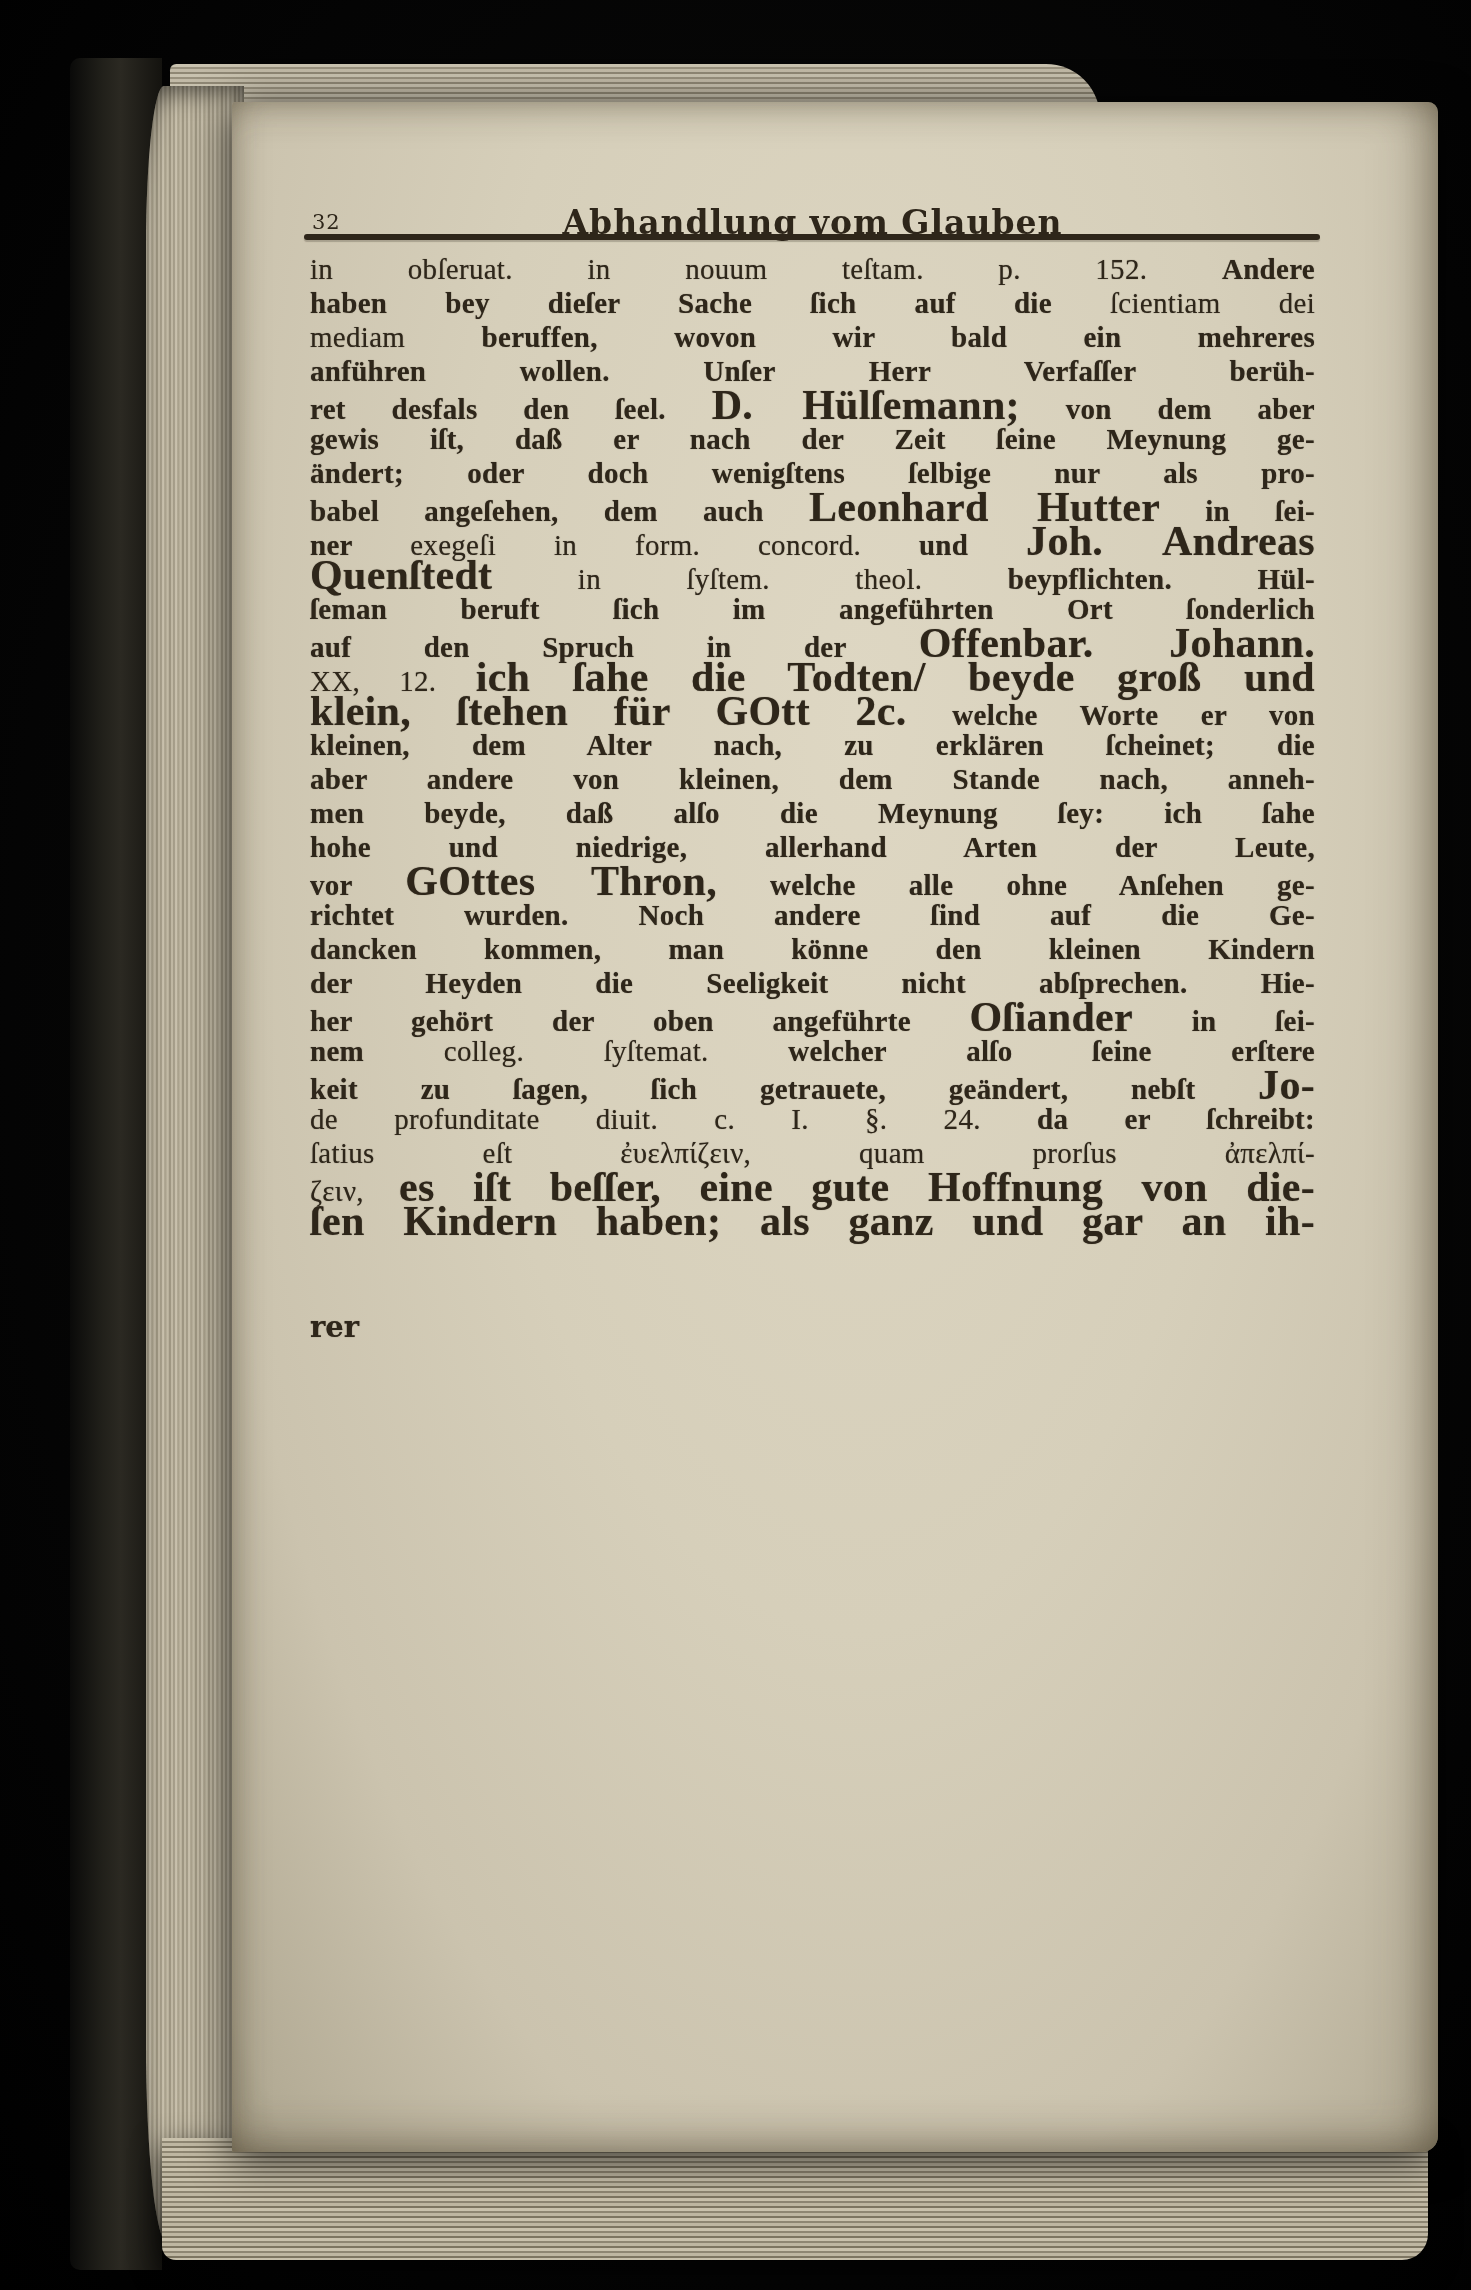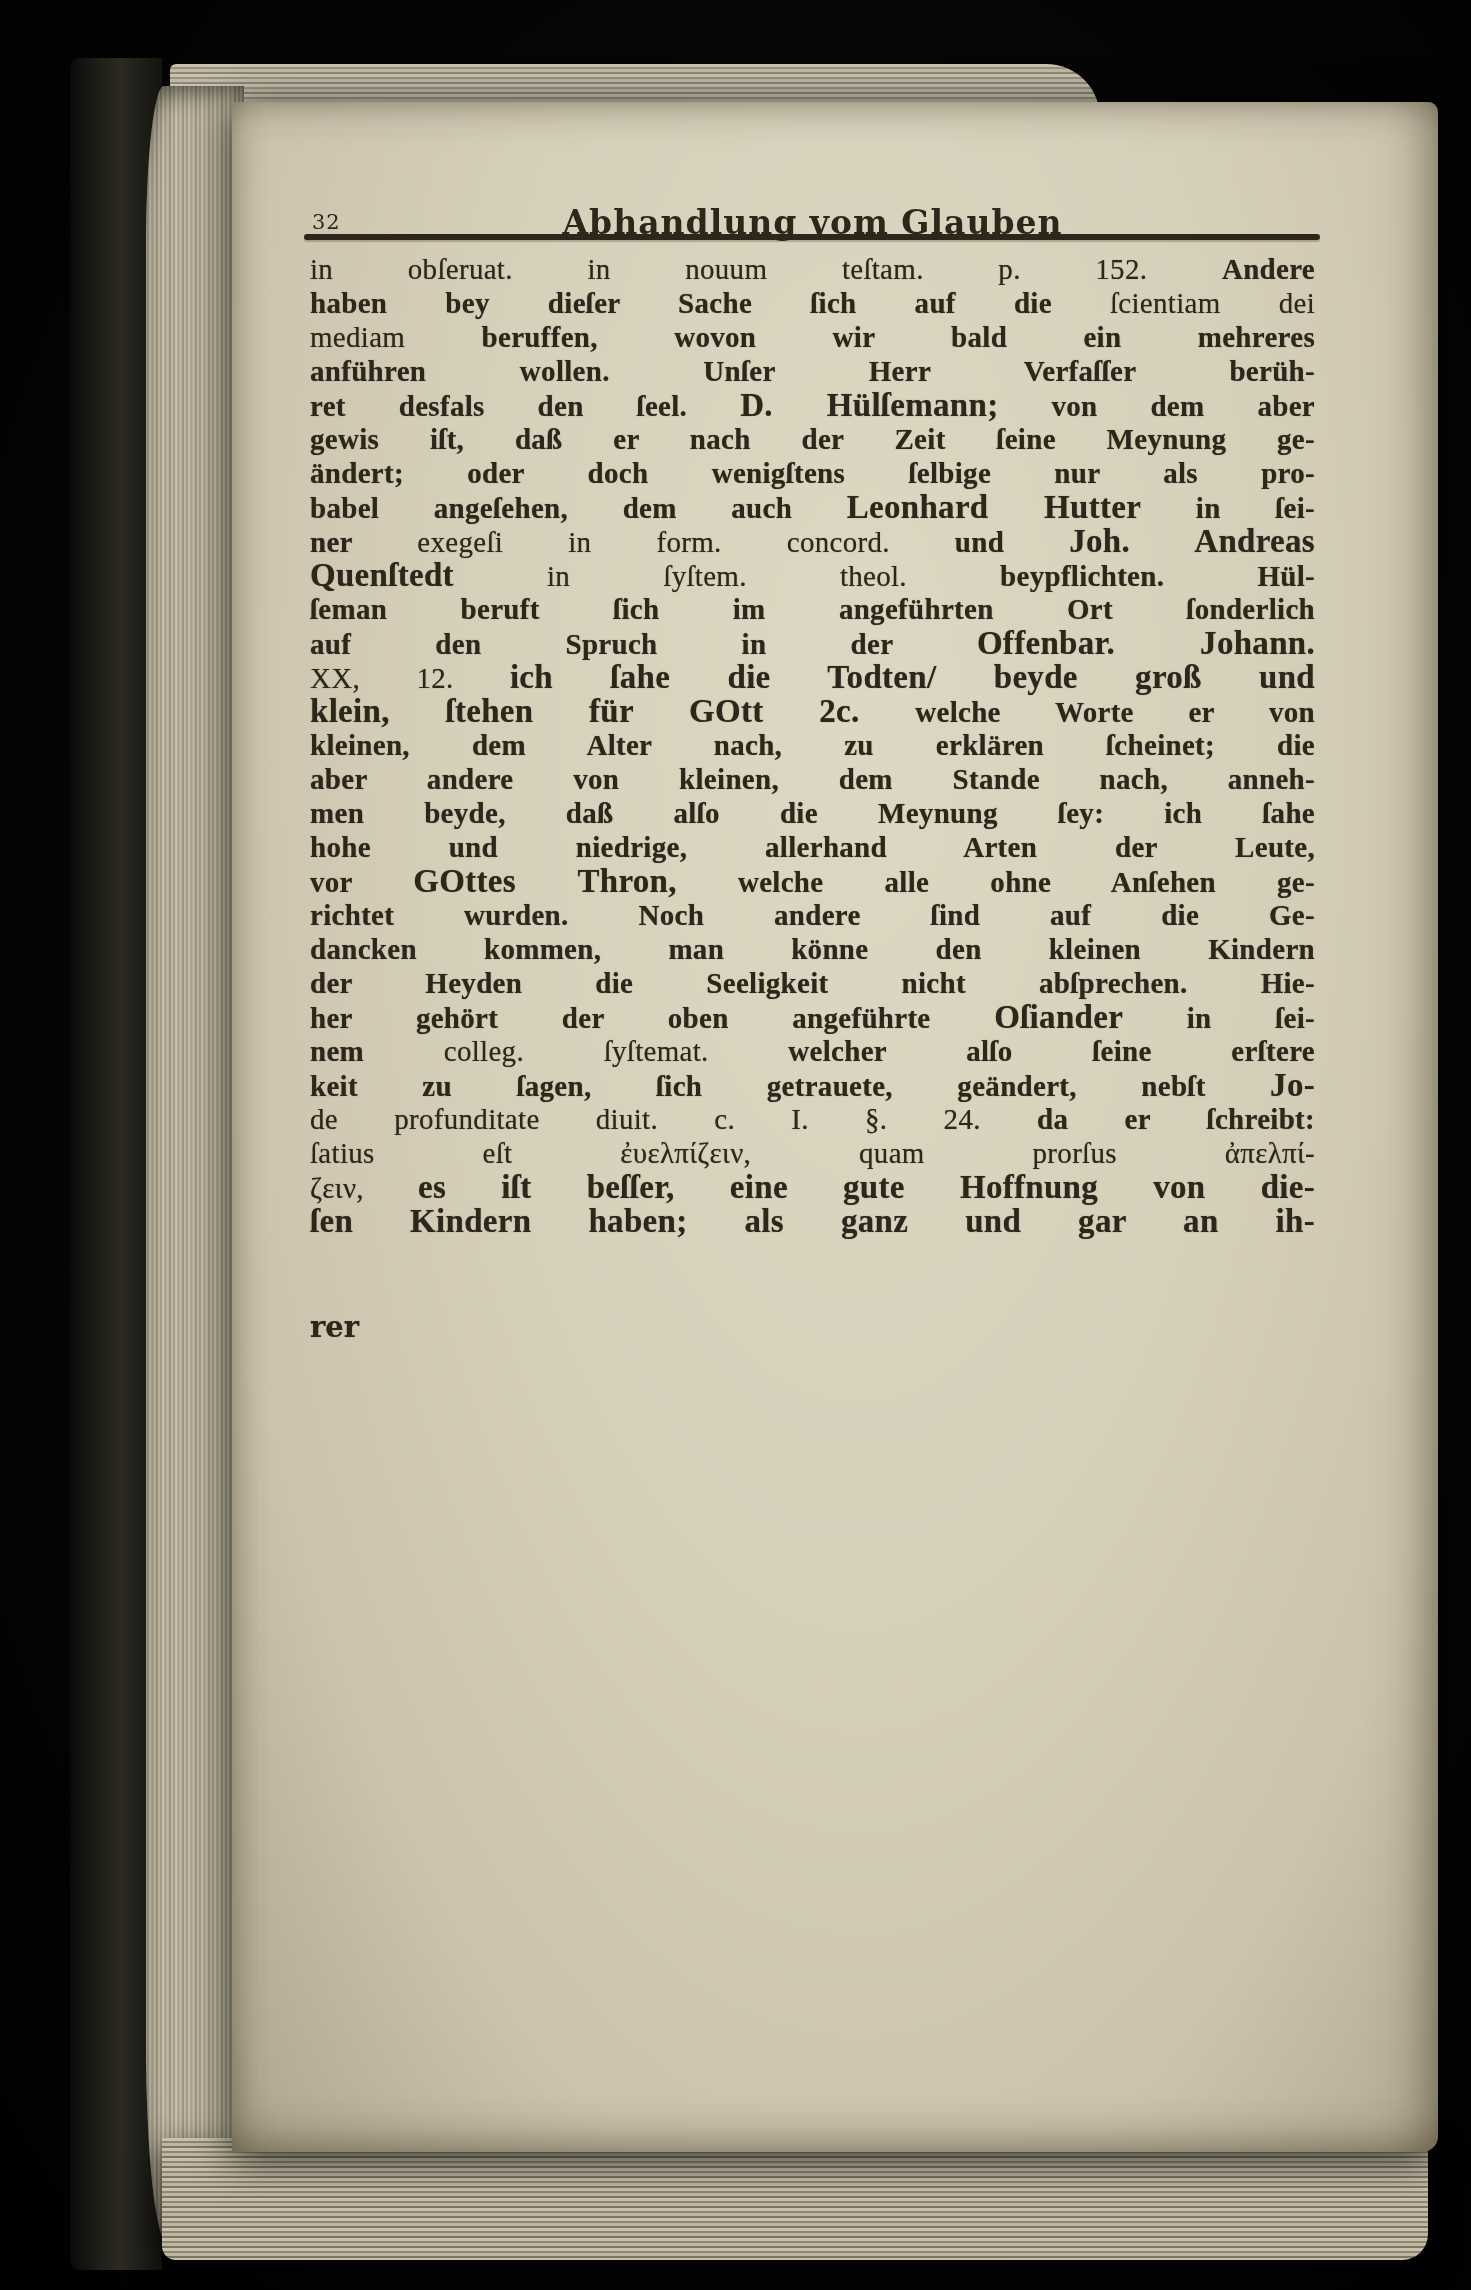--- a/index.html
+++ b/index.html
@@ -71,21 +71,21 @@
     position: absolute; left: 78px; top: 150px; width: 1005px;
     text-shadow: 0 0 1px rgba(46,38,26,.55);
   }
   .line {
     height: 34px; line-height: 34px; font-size: 29px;
     letter-spacing: .3px;
     text-align: justify; text-align-last: justify; font-family: Liberation Serif, serif;
   }
   .seg-latin { font-weight: normal; }
   .seg-de    { font-weight: bold; }
-  .seg-emph  { font-weight: bold; font-size: 33px; }
+  .seg-emph  { font-weight: bold; font-size: 42px; }
   .catchword {
     position: absolute; left: 78px; top: 1208px; width: 1005px;
     height: 34px; line-height: 34px;
     text-align: left; padding-right: 72px;
     font-size: 29px; font-weight: bold;
     text-shadow: 0 0 1px rgba(46,38,26,.55);
   }
 </style>
 </head>
 <body>

